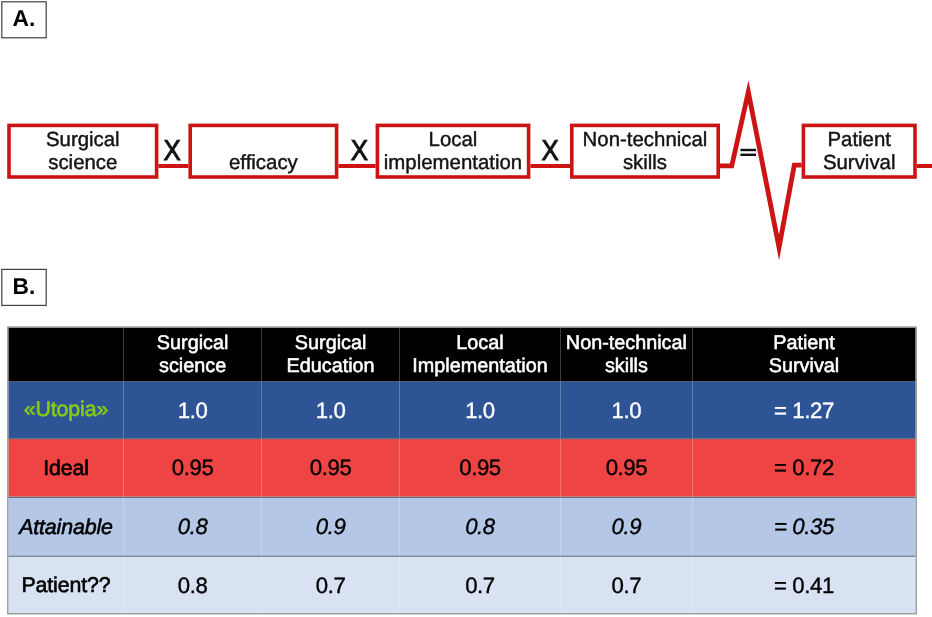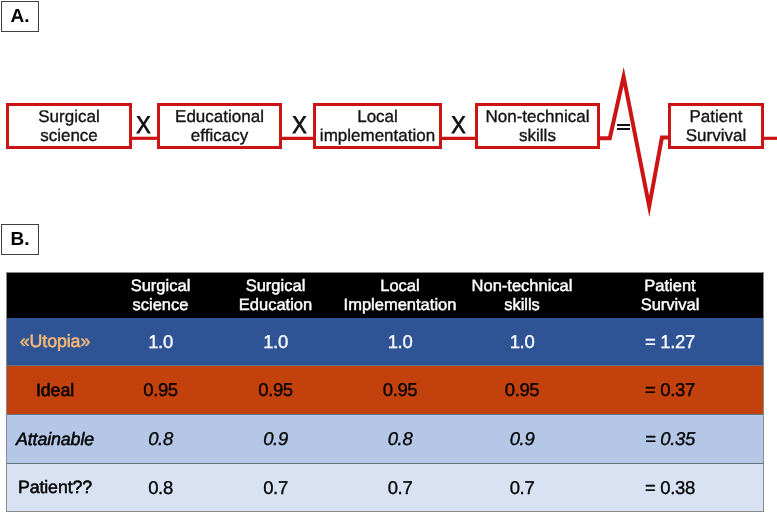--- a/index.html
+++ b/index.html
@@ -74,21 +74,21 @@
       <path d="M598 138.3 H609.8 L623.6 76.6 L649.2 206.3 L661.9 137.6 H669" stroke="#CC1414" stroke-width="4.0" fill="none" stroke-linejoin="miter" stroke-linecap="butt" stroke-miterlimit="10"></path>
 
       <path d="M762 138.3 H777" stroke="#CC1414" stroke-width="3.2" fill="none"></path>
     </svg>
 
     <div class="fbox" id="b1" style="border-color: rgb(204, 20, 20);">
       <span><span>Surgical</span><br>
       <span>science</span></span>
     </div>
     <div class="fbox" id="b2" style="border-color: rgb(204, 20, 20);">
-      <span><span>Educational</span><br>
+      <span><br>
       <span>efficacy</span></span>
     </div>
     <div class="fbox" id="b3" style="border-color: rgb(204, 20, 20);">
       <span><span>Local</span><br>
       <span>implementation</span></span>
     </div>
     <div class="fbox" id="b4" style="border-color: rgb(204, 20, 20);">
       <span><span>Non-technical</span><br>
       <span>skills</span></span>
     </div>
@@ -131,46 +131,46 @@
         <th style="background: rgb(0, 0, 0); color: rgb(255, 255, 255);">
           <span>Non-technical</span><br>
           <span>skills</span></th>
         <th class="c5" style="background: rgb(0, 0, 0); color: rgb(255, 255, 255);">
           <span>Patient</span><br>
           <span>Survival</span></th>
       </tr>
     </thead>
     <tbody>
       <tr class="r0" style="background: rgb(47, 84, 150);">
-        <td class="c0" style="color: #fdba74; margin-left: 24px;">«Utopia»</td>
+        <td class="c0" style="color: #84cc16; margin-left: 24px;">«Utopia»</td>
         <td style="color: rgb(255, 255, 255);">1.0</td>
         <td style="color: rgb(255, 255, 255);">1.0</td>
         <td style="color: rgb(255, 255, 255);">1.0</td>
         <td style="color: rgb(255, 255, 255);">1.0</td>
         <td class="c5" style="color: rgb(255, 255, 255);">= 1.27</td>
       </tr>
-      <tr class="r1" style="background: #c2410c; border-top: 1px solid rgb(95, 117, 128);">
+      <tr class="r1" style="background: #ef4444; border-top: 1px solid rgb(95, 117, 128);">
         <td class="c0" style="color: rgb(0, 0, 0);">Ideal</td>
         <td style="color: rgb(0, 0, 0);">0.95</td>
         <td style="color: rgb(0, 0, 0);">0.95</td>
         <td style="color: rgb(0, 0, 0);">0.95</td>
         <td style="color: rgb(0, 0, 0);">0.95</td>
-        <td class="c5" style="color: rgb(0, 0, 0);">= 0.37</td>
+        <td class="c5" style="color: rgb(0, 0, 0);">= 0.72</td>
       </tr>
       <tr class="r2" style="background: rgb(180, 199, 231); border-top: 1px solid rgb(95, 117, 128);">
         <td class="c0" style="color: rgb(0, 0, 0);">Attainable</td>
         <td style="color: rgb(0, 0, 0);">0.8</td>
         <td style="color: rgb(0, 0, 0);">0.9</td>
         <td style="color: rgb(0, 0, 0);">0.8</td>
         <td style="color: rgb(0, 0, 0);">0.9</td>
         <td class="c5" style="color: rgb(0, 0, 0);">= 0.35</td>
       </tr>
       <tr class="r3" style="background: rgb(217, 226, 243); border-top: 1px solid rgb(95, 117, 128);">
         <td class="c0" style="color: rgb(0, 0, 0);">Patient??</td>
         <td style="color: rgb(0, 0, 0);">0.8</td>
         <td style="color: rgb(0, 0, 0);">0.7</td>
         <td style="color: rgb(0, 0, 0);">0.7</td>
         <td style="color: rgb(0, 0, 0);">0.7</td>
-        <td class="c5" style="color: rgb(0, 0, 0);">= 0.38</td>
+        <td class="c5" style="color: rgb(0, 0, 0);">= 0.41</td>
       </tr>
     </tbody>
   </table>
 </div>
 
 </body></html>

